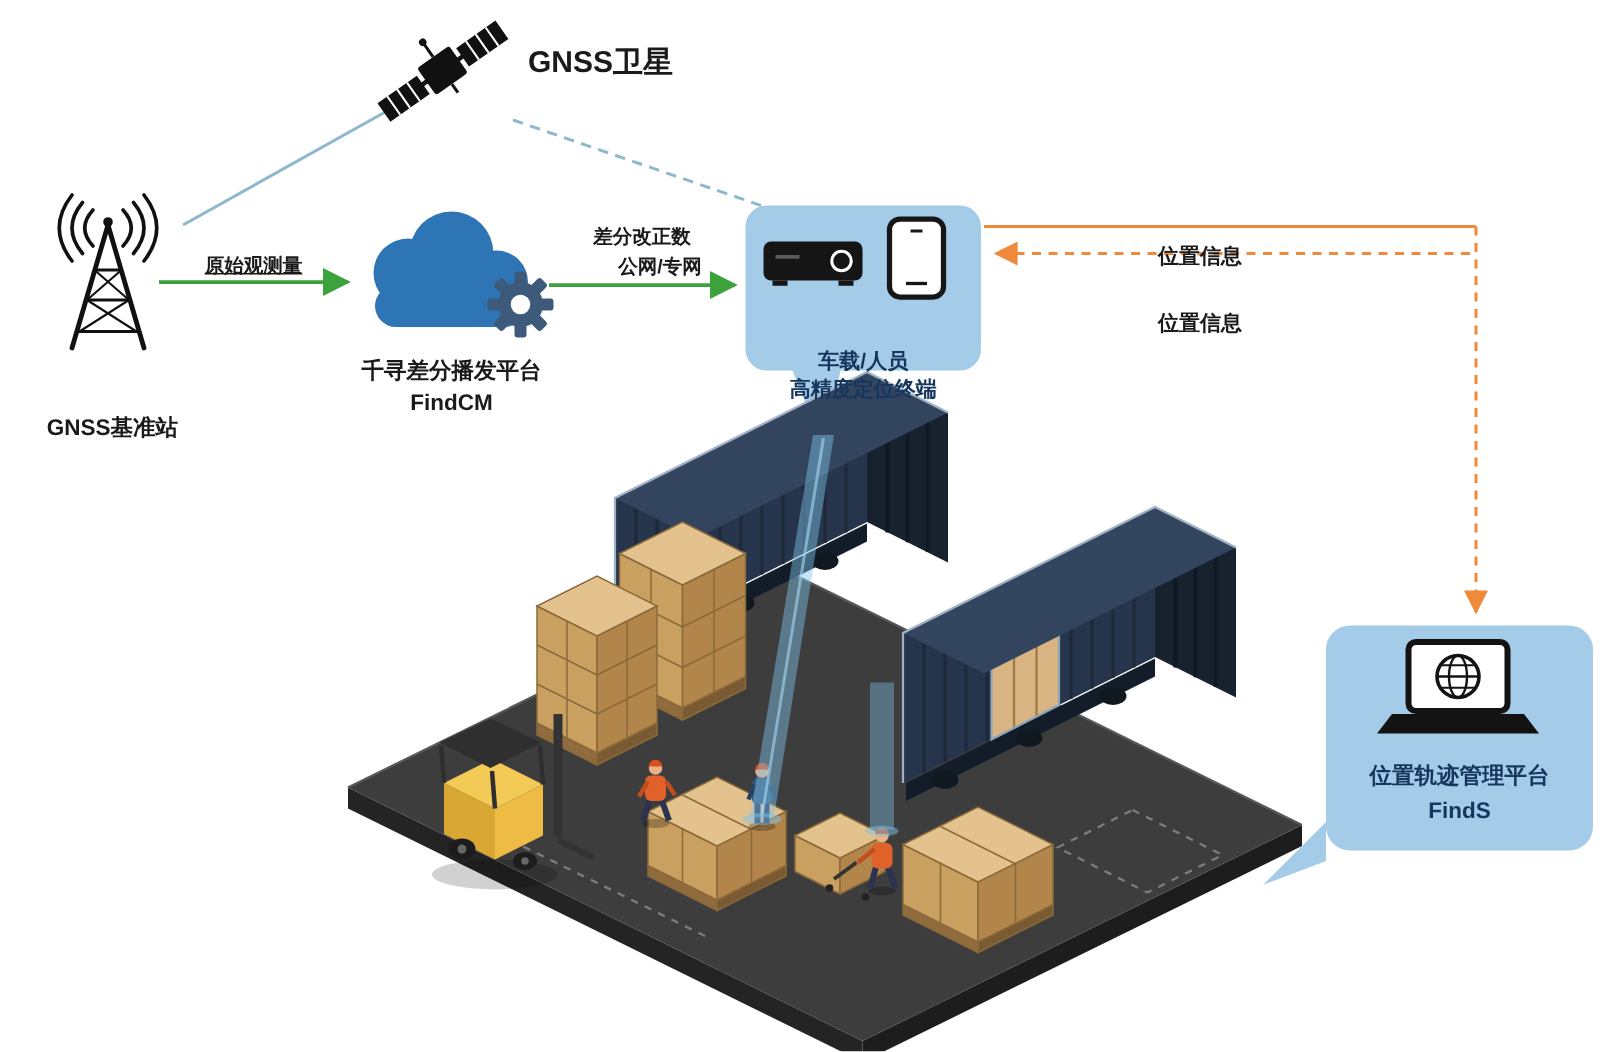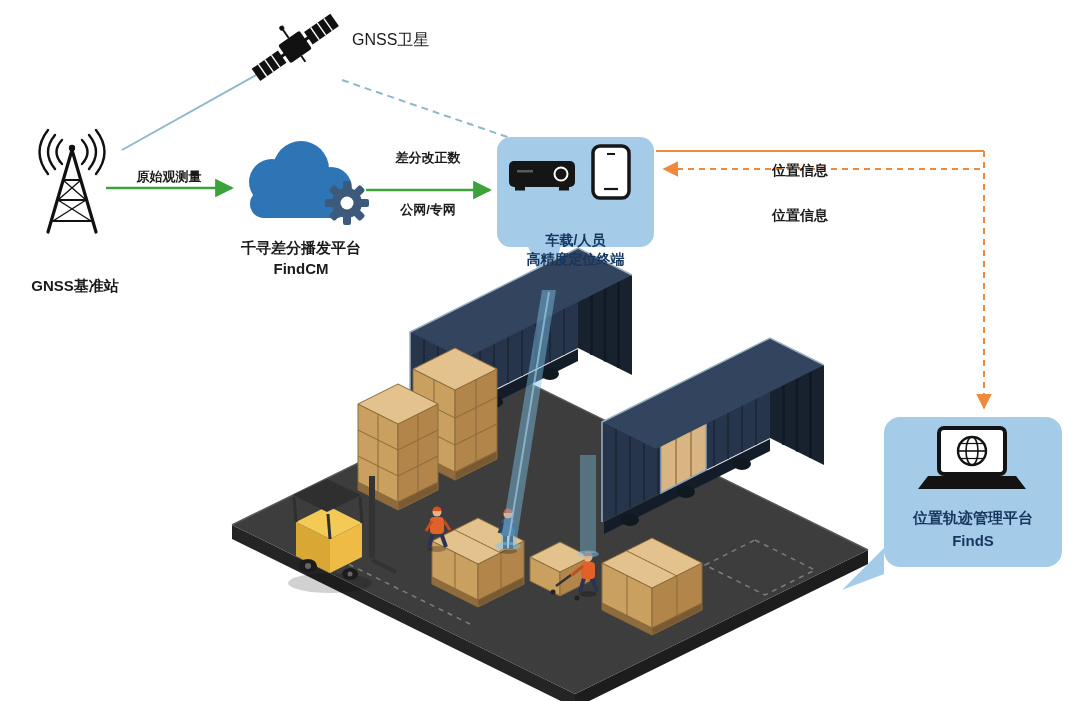--- a/index.html
+++ b/index.html
@@ -14,21 +14,21 @@
     --gear-blue:#3d5a7a;
     --link-blue:#8fb8cc;
   }
   .stage{ position:relative; width:1080px; height:701px; background:#fff; overflow:hidden; }
   .stage > svg{ position:absolute; left:0; top:0; }
   .lbl{ position:absolute; white-space:nowrap; color:#1a1a1a; line-height:1.2; }
   .lbl.center{ text-align:center; white-space:normal; }
   .fs13{ font-size:13px; font-weight:600; }
   .fs14{ font-size:14px; font-weight:600;margin-top:31px; }
   .fs15{ font-size:15px; font-weight:700; }
-  .fs16{ font-size:16px; font-weight:400; }
+  .fs16{ font-size:20px; font-weight:700; }
   .blue{ color:var(--dark-blue-text); }
   
   .st-green{ stroke:var(--arrow-green); }
   .st-orange{ stroke:var(--arrow-orange); }
   .st-link{ stroke:var(--link-blue); }
   .fill-green{ fill:var(--arrow-green); }
   .fill-orange{ fill:var(--arrow-orange); }
   .fill-bubble{ fill:var(--bubble-blue); }
   .fill-cloud{ fill:var(--cloud-blue); }
   .fill-gear{ fill:var(--gear-blue); }
@@ -290,27 +290,27 @@
         <polygon points="580,455 596,455 596,553 580,553" fill="#7ec3e8" opacity="0.4"></polygon>
         <ellipse cx="588" cy="554" rx="11" ry="3.5" fill="#7ec3e8" opacity="0.5"></ellipse>
       </g>
     </g>
   </svg>
 
   <div class="lbl fs16" style="left:352px; top:30px;">GNSS卫星</div>
 
   <div class="lbl center fs15" style="left:10px; top:233px; width:130px;margin-top:44px;">GNSS基准站</div>
 
-  <div class="lbl center fs13" style="left:106px; top:169px; width:126px;">原始观测量</div>
+  <div class="lbl center fs13" style="left:106px; top:169px; width:126px;text-decoration:underline;">原始观测量</div>
 
   <div class="lbl center fs15" style="left:225px; top:239px; width:152px;">千寻差分播发平台</div>
   <div class="lbl center fs15" style="left:225px; top:260px; width:152px;">FindCM</div>
 
   <div class="lbl center fs13" style="left:366px; top:150px; width:124px;">差分改正数</div>
-  <div class="lbl center fs13" style="left:366px; top:170px; width:124px;margin-top:32px;">公网/专网</div>
+  <div class="lbl center fs13" style="left:378px; top:170px; width:124px;">公网/专网</div>
 
   <div class="lbl center fs14 blue" style="left:499px; top:201px; width:153px;">车载/人员</div>
   <div class="lbl center fs14 blue" style="left:499px; top:220px; width:153px;">高精度定位终端</div>
 
   <div class="lbl center fs14" style="left:740px; top:131px; width:120px;">位置信息</div>
   <div class="lbl center fs14" style="left:740px; top:176px; width:120px;">位置信息</div>
 
   <div class="lbl center fs15 blue" style="left:886px; top:532px; width:174px;">FindS</div>
   <div class="lbl center fs15 blue" style="left:886px; top:509px; width:174px;">位置轨迹管理平台</div>
 </div>

